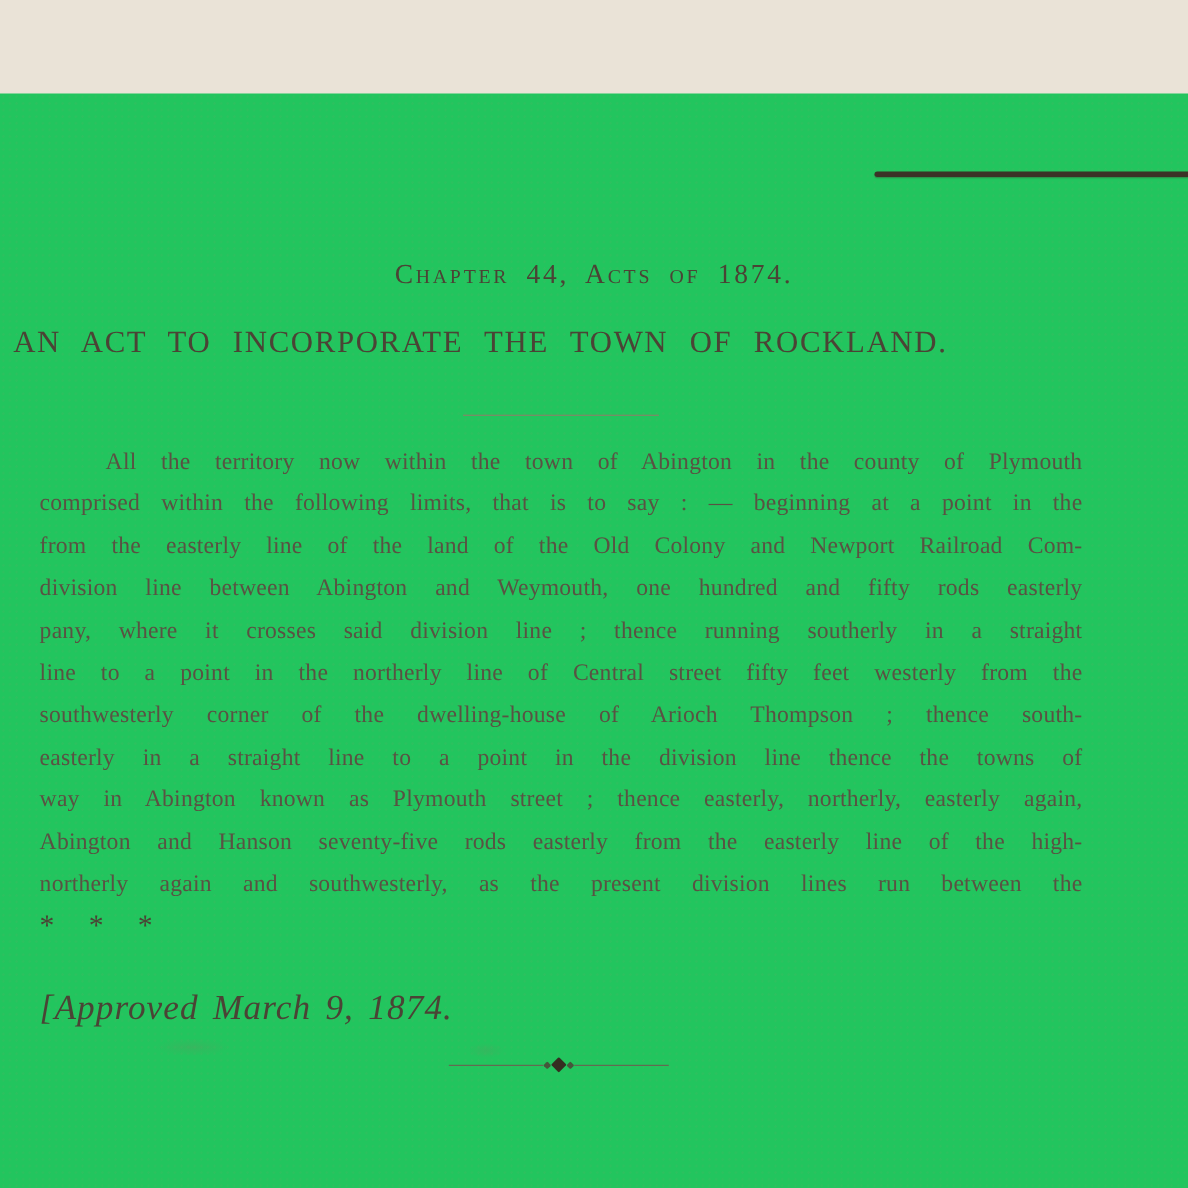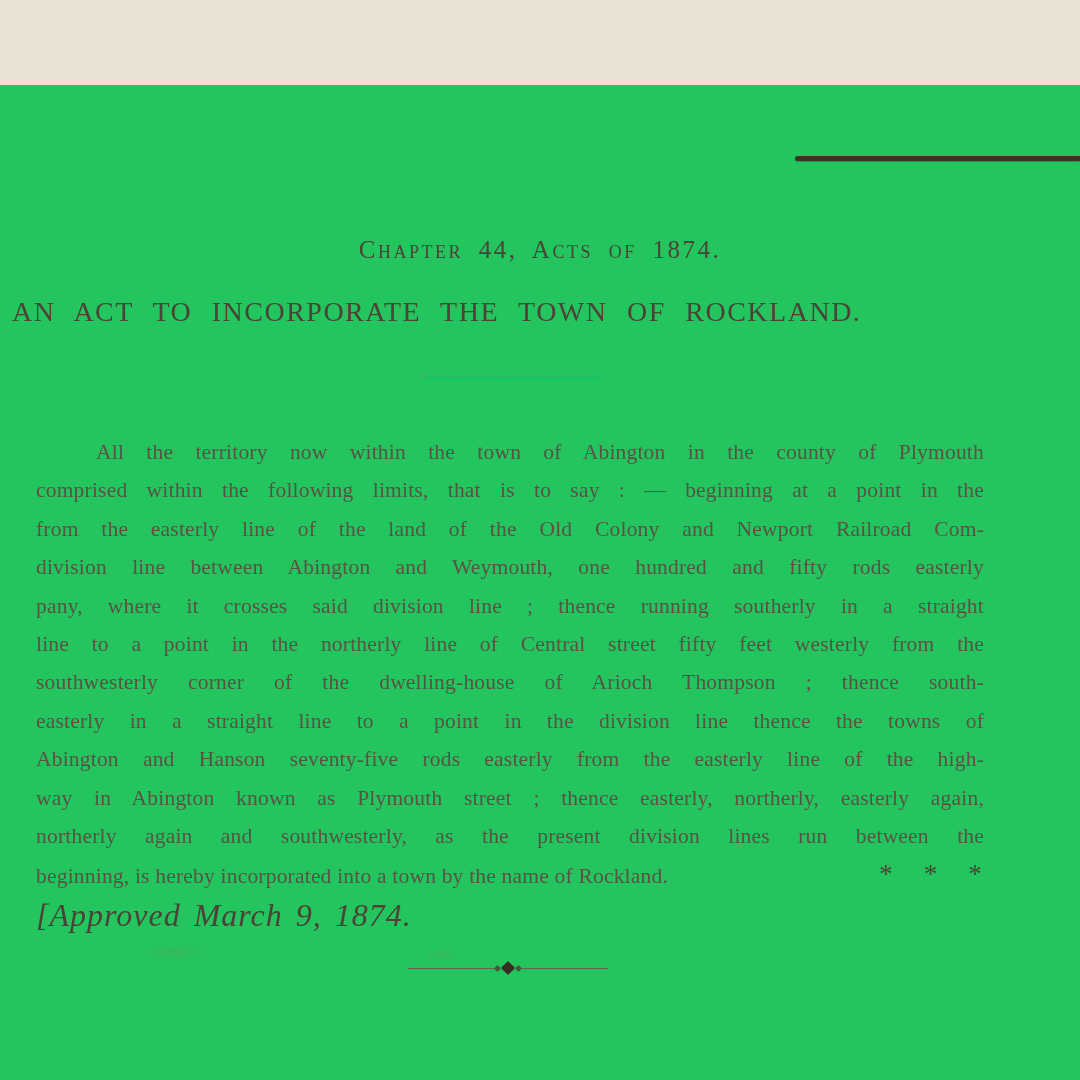--- a/index.html
+++ b/index.html
@@ -60,21 +60,21 @@
   }
   .body-block {
     position: absolute; top: 400px; left: 36px; width: 948px;
     font-size: 21.5px; line-height: 38.4px;
     letter-spacing: 0.2px;
   }
   .line {
     text-align: justify;
     text-align-last: justify;
   }
-  .line.indent { padding-left: 60px; margin-top: 33px; }
+  .line.indent { padding-left: 60px; }
   .line.final {
     display: flex; justify-content: space-between; align-items: baseline;
     text-align: left; text-align-last: left;
   }
   .asterisks {
     font-size: 27px; word-spacing: 24px;
     color: #4b4335; padding-right: 2px;
   }
   .approval {
     position: absolute; top: 897px; left: 36px; width: 919px;
@@ -121,25 +121,24 @@
 
   <div class="body-block">
     <div class="line indent">All the territory now within the town of Abington in the county of Plymouth</div>
     <div class="line">comprised within the following limits, that is to say : — beginning at a point in the</div>
     <div class="line">from the easterly line of the land of the Old Colony and Newport Railroad Com-</div>
     <div class="line">division line between Abington and Weymouth, one hundred and fifty rods easterly</div>
     <div class="line">pany, where it crosses said division line ; thence running southerly in a straight</div>
     <div class="line">line to a point in the northerly line of Central street fifty feet westerly from the</div>
     <div class="line">southwesterly corner of the dwelling-house of Arioch Thompson ; thence south-</div>
     <div class="line">easterly in a straight line to a point in the division line thence the towns of</div>
+    <div class="line">way in Abington known as Plymouth street ; thence easterly, northerly, easterly again,</div>
     <div class="line">Abington and Hanson seventy-five rods easterly from the easterly line of the high-</div>
-    <div class="line">way in Abington known as Plymouth street ; thence easterly, northerly, easterly again,</div>
     <div class="line">northerly again and southwesterly, as the present division lines run between the</div>
     <div class="line final">
-      <span>beginning, is hereby incorporated into a town by the name of Rockland.</span>
       <span class="asterisks">* * *</span>
     </div>
   </div>
 
   <div class="approval">[Approved March 9, 1874.</div>
 
   <div class="divider">
     <span class="div-line"></span>
     <span class="div-tip"></span>
     <span class="div-diamond"></span>

